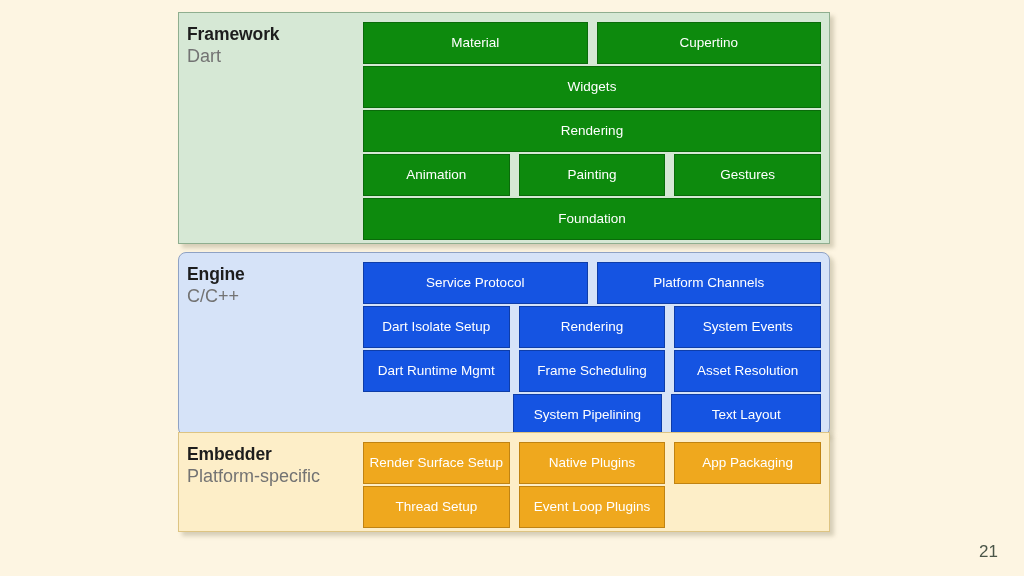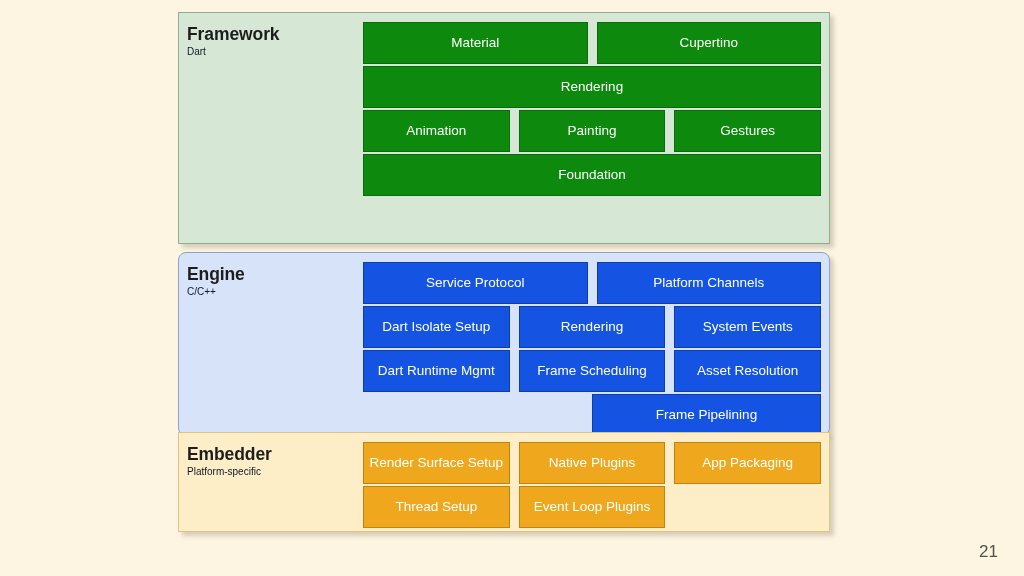--- a/index.html
+++ b/index.html
@@ -62,22 +62,22 @@
     box-sizing: border-box;
   }
   .layer-title {
     font-size: 17.5px;
     font-weight: bold;
     color: #1d1d1d;
     letter-spacing: -0.1px;
     line-height: 1.15;
   }
   .layer-sub {
-    font-size: 10px;
-    color: #0f172a;
+    font-size: 18px;
+    color: #737373;
     margin-top: 2px;
     line-height: 1.2;
   }
 
   
   .rows {
     flex: 1 1 auto;
     padding: 9px 8px 0 0;
     box-sizing: border-box;
     display: flex;
@@ -134,20 +134,23 @@
       <div class="layer-label">
         <div class="layer-title">Framework</div>
         <div class="layer-sub">Dart</div>
       </div>
       <div class="rows">
         <div class="row">
           <div class="block green w-half">Material</div>
           <div class="block green w-half">Cupertino</div>
         </div>
         <div class="row">
+          <div class="block green w-full">Widgets</div>
+        </div>
+        <div class="row">
           <div class="block green w-full">Rendering</div>
         </div>
         <div class="row">
           <div class="block green w-third">Animation</div>
           <div class="block green w-third">Painting</div>
           <div class="block green w-third">Gestures</div>
         </div>
         <div class="row">
           <div class="block green w-full">Foundation</div>
         </div>
@@ -168,21 +171,22 @@
           <div class="block blue w-third">Rendering</div>
           <div class="block blue w-third">System Events</div>
         </div>
         <div class="row">
           <div class="block blue w-third">Dart Runtime Mgmt</div>
           <div class="block blue w-third">Frame Scheduling</div>
           <div class="block blue w-third">Asset Resolution</div>
         </div>
         <div class="row">
           <div class="w-third" style="visibility: hidden; height: 34px;"></div>
-          <div class="block blue w-third">Frame Pipelining</div>
+          <div class="block blue w-third">System Pipelining</div>
+          <div class="block blue w-third">Text Layout</div>
         </div>
       </div>
     </div>
     <div class="layer embedder">
       <div class="layer-label">
         <div class="layer-title">Embedder</div>
         <div class="layer-sub">Platform-specific</div>
       </div>
       <div class="rows">
         <div class="row">

